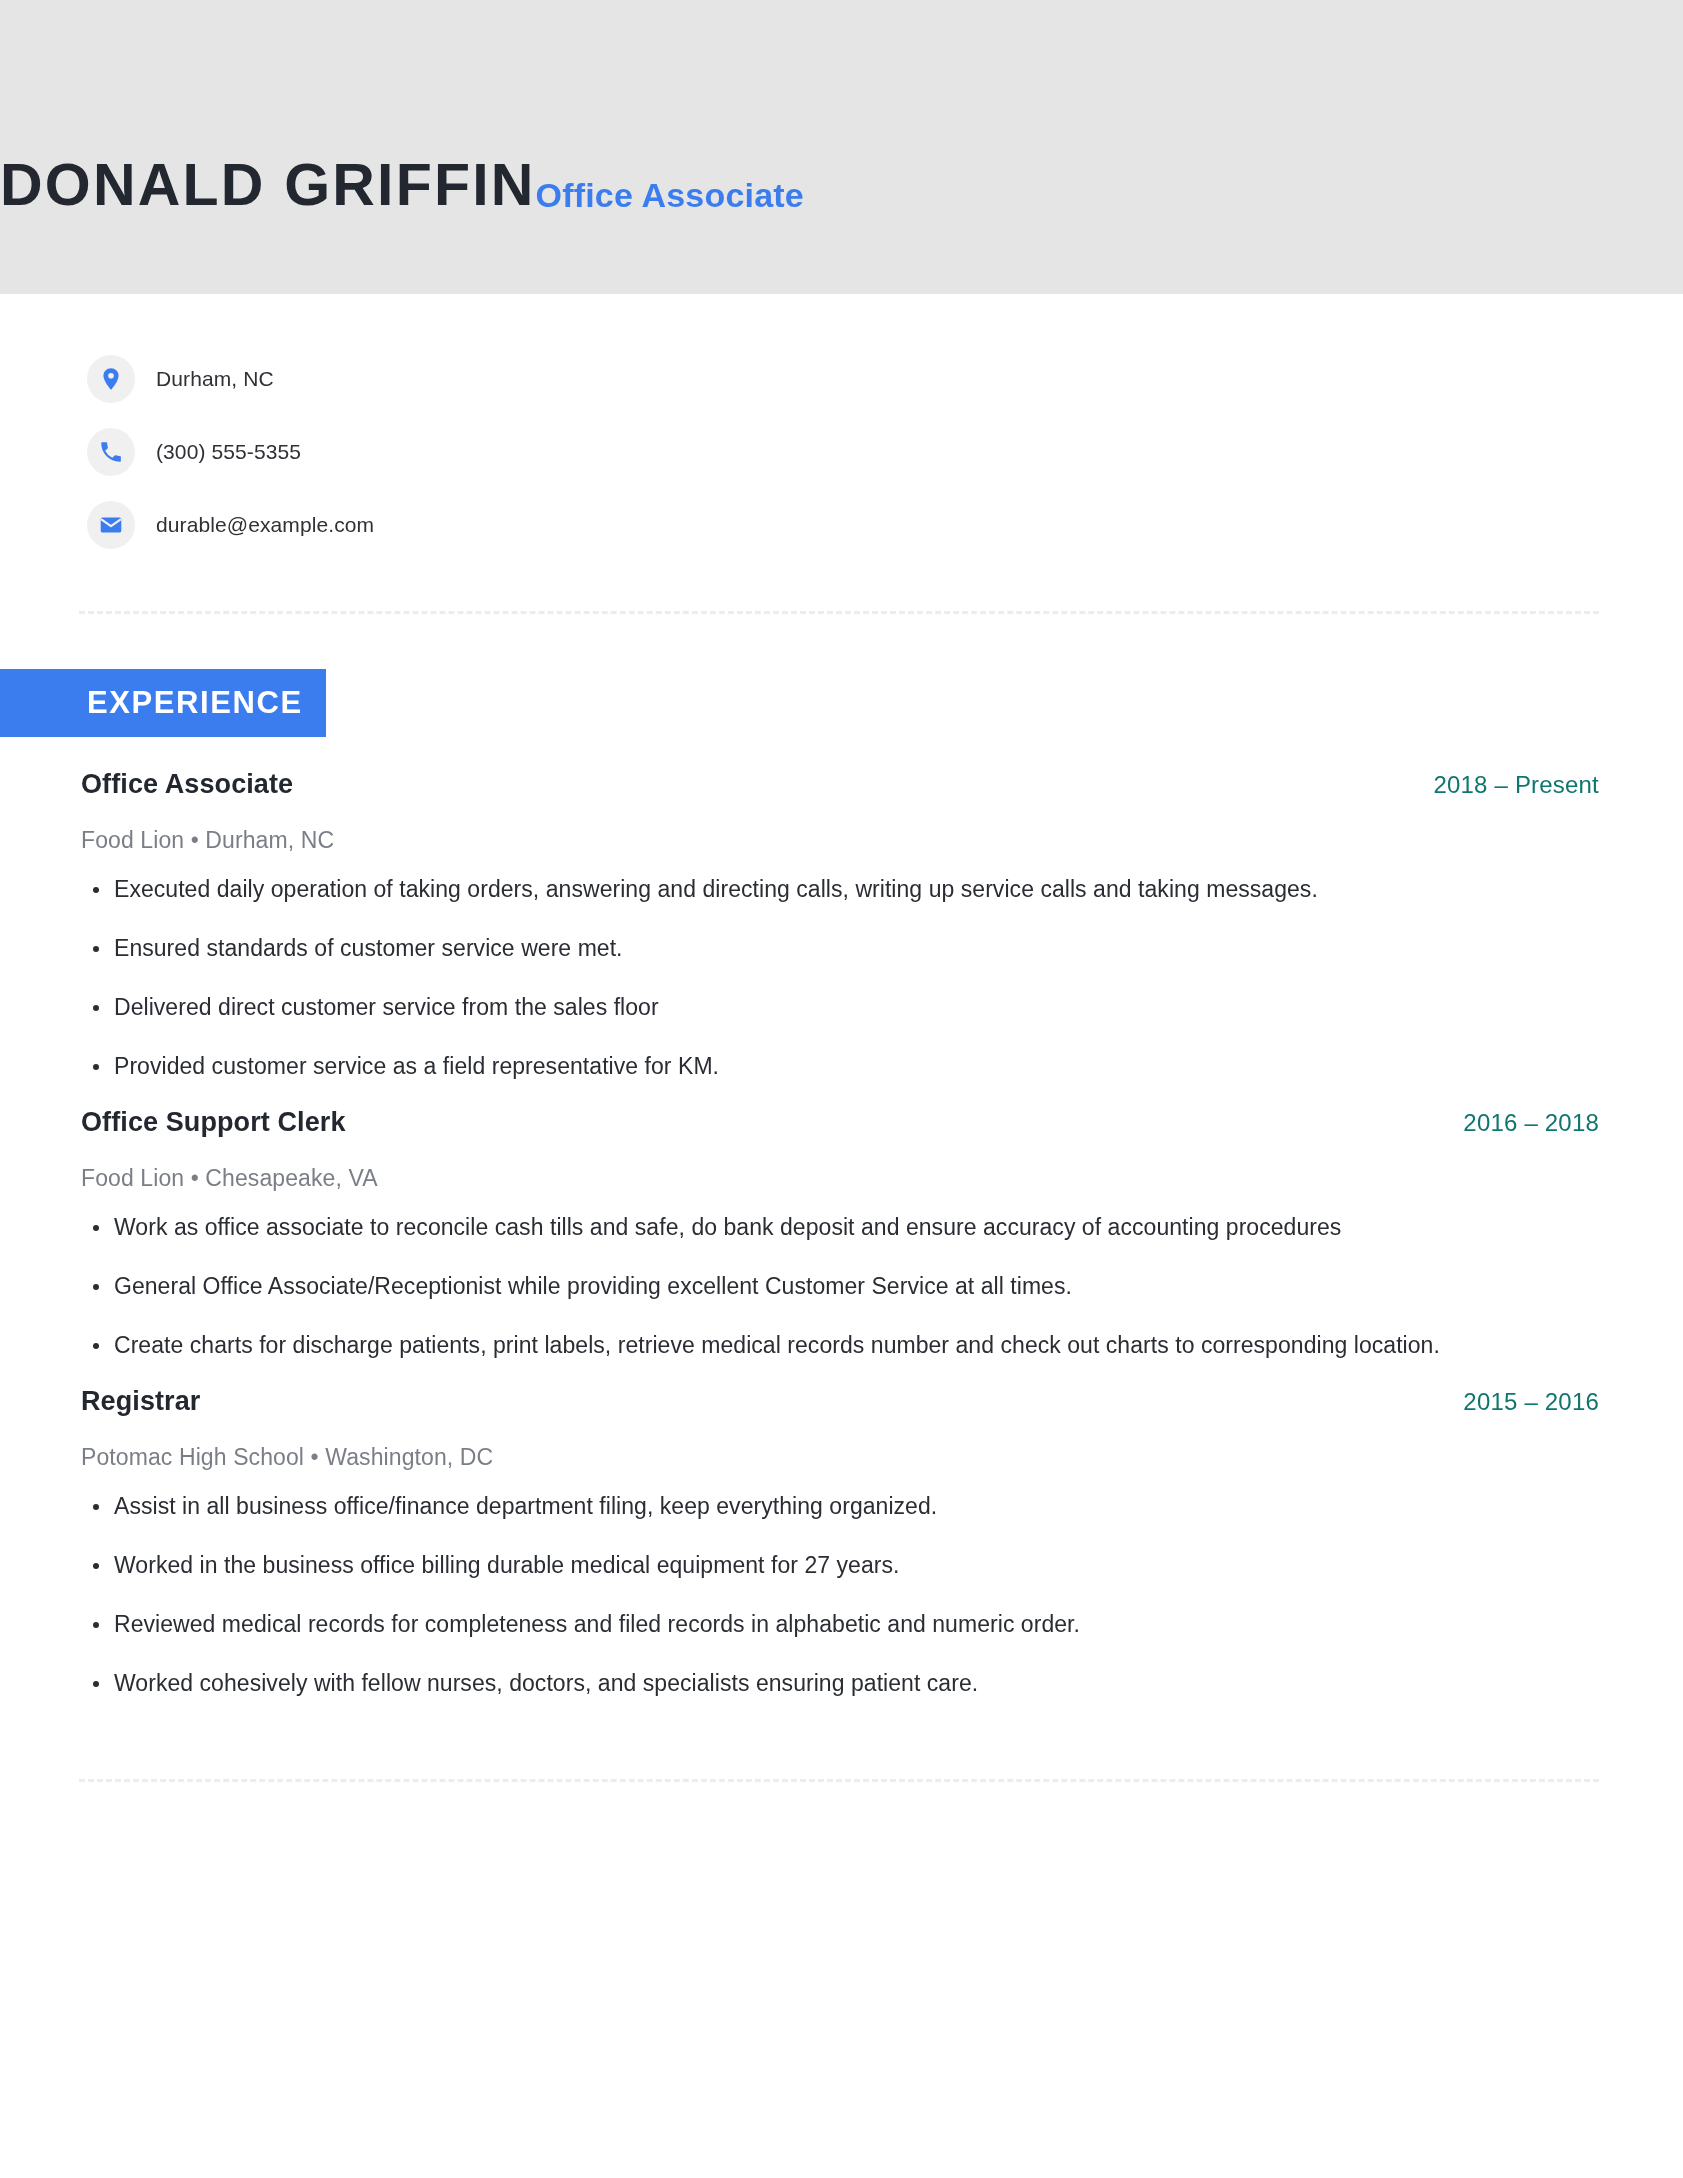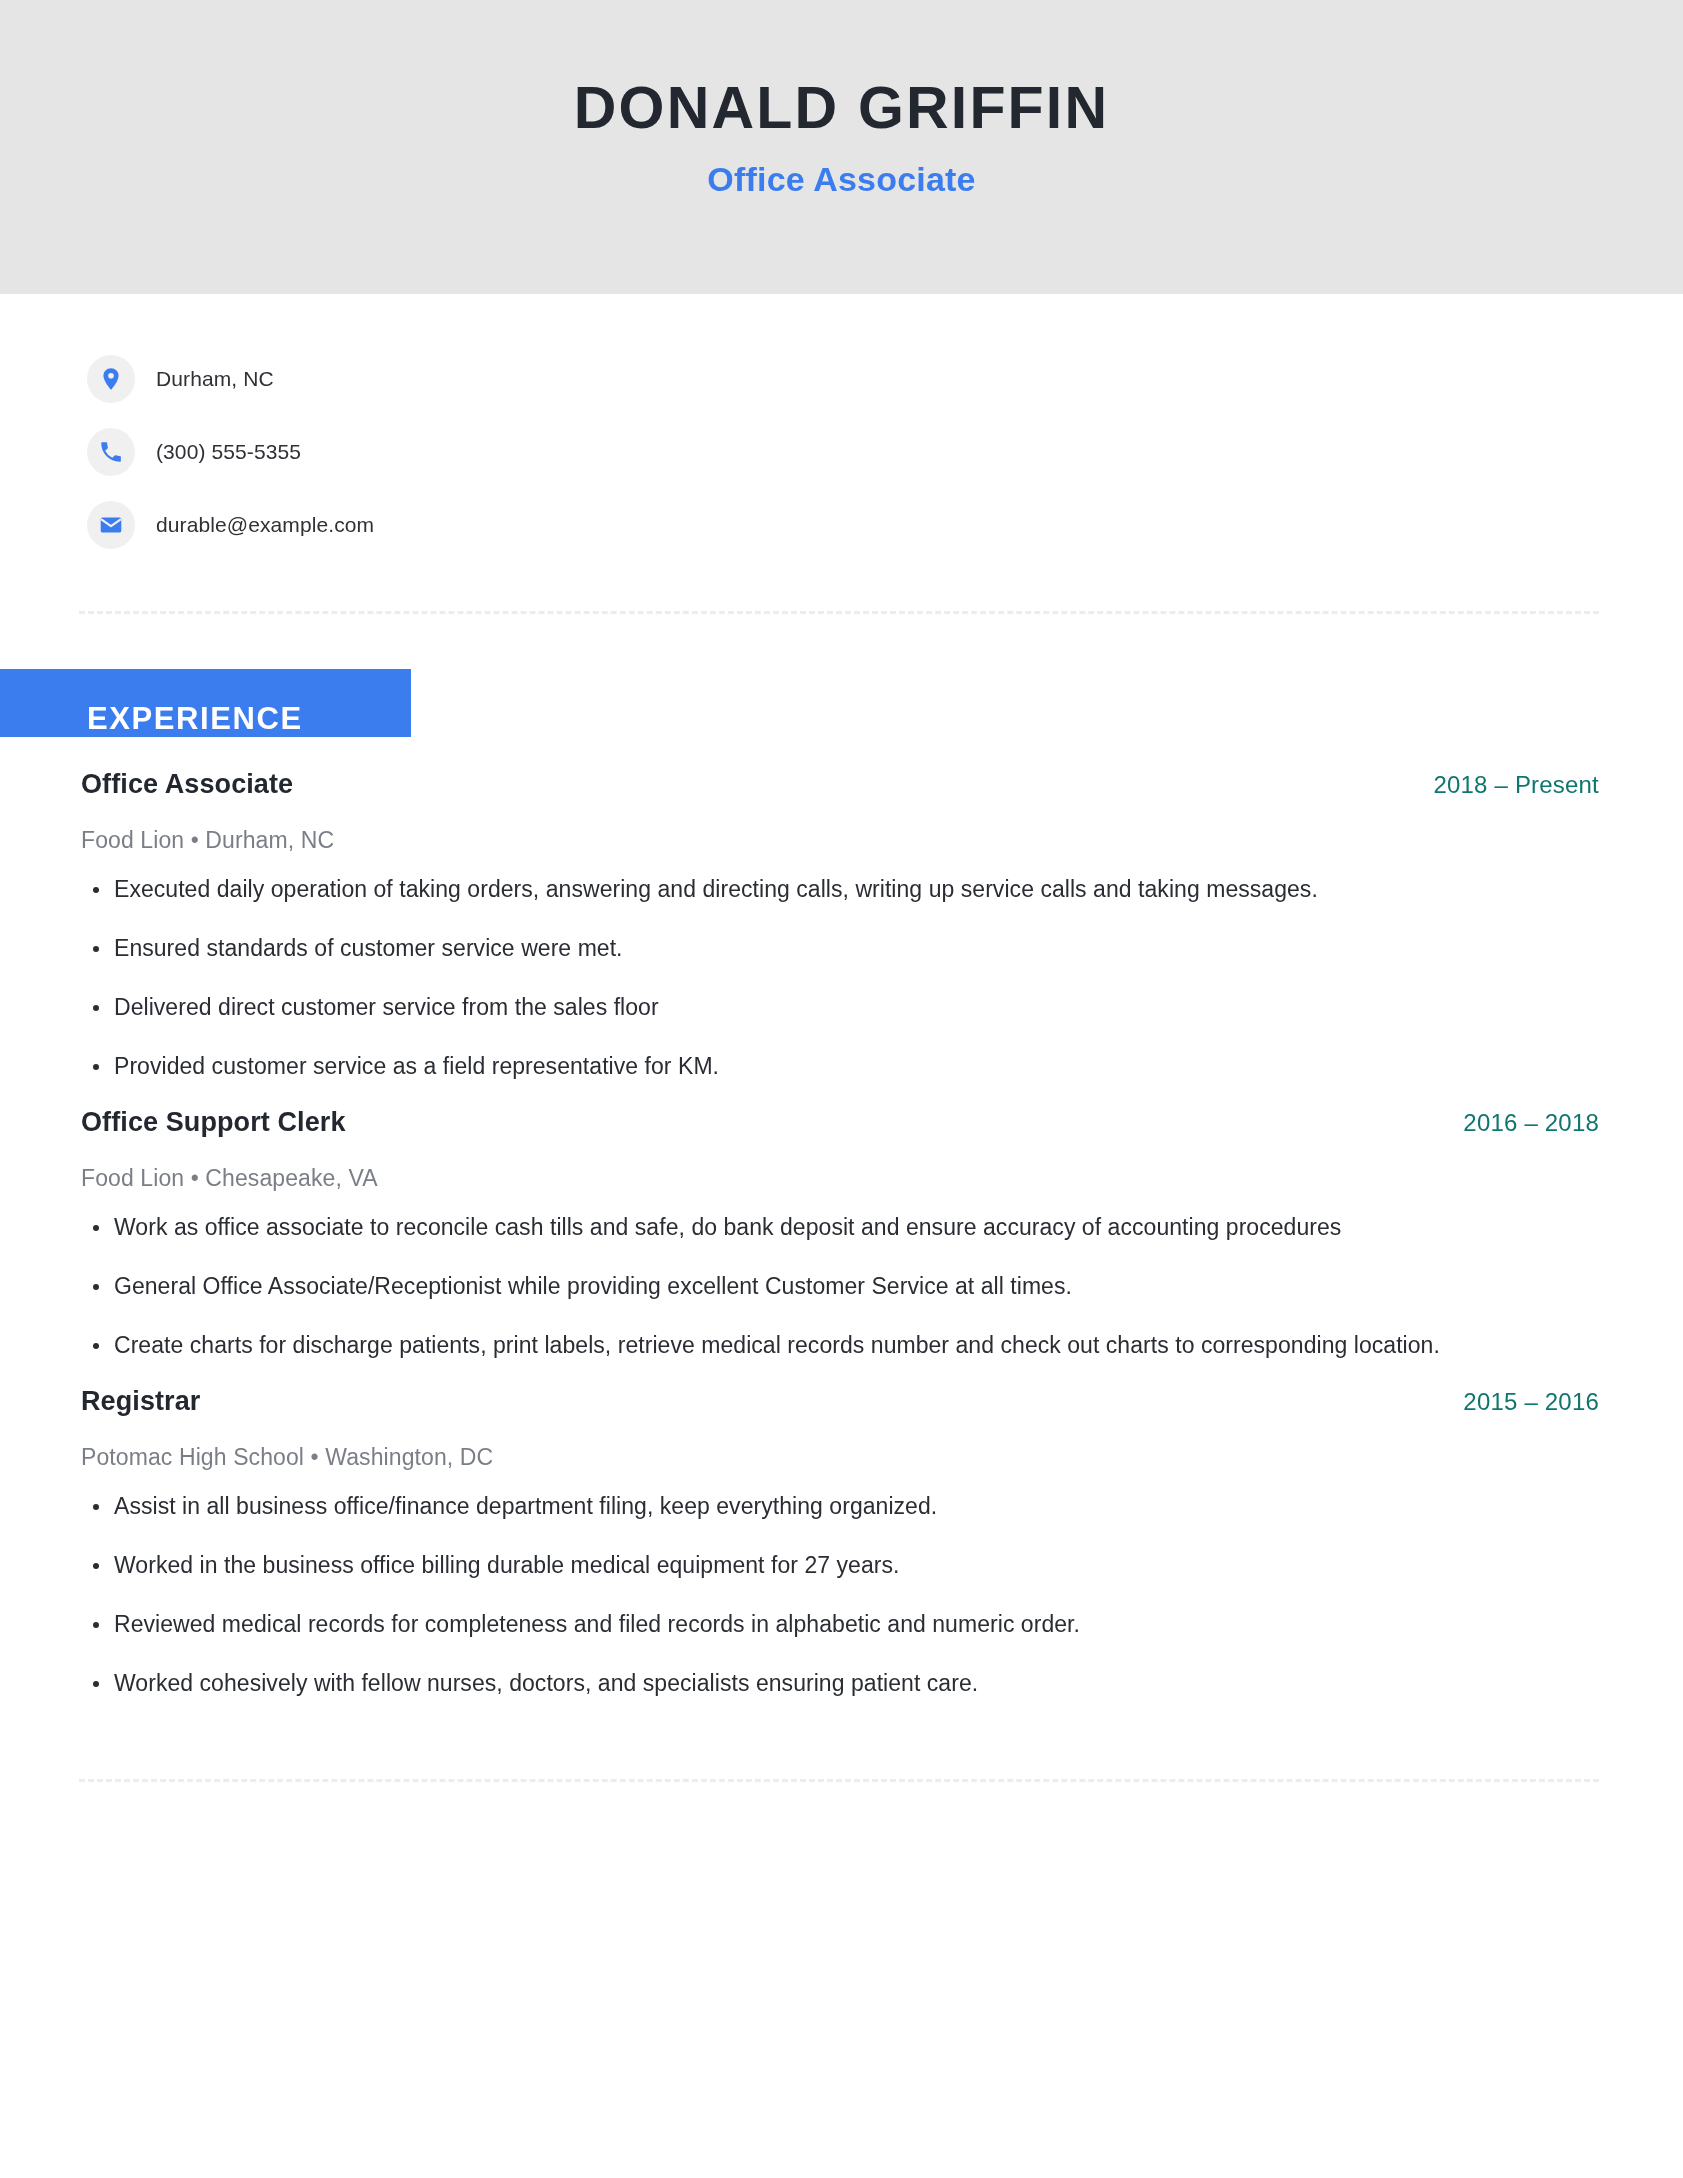--- a/index.html
+++ b/index.html
@@ -19,21 +19,21 @@
     background: #ffffff;
     overflow: hidden;
   }
 
   
   .header {
     width: 100%;
     height: 294px;
     background: #e5e5e5;
     display: flex;
-    flex-direction: column;
+    flex-direction: row;
     align-items: center;
     justify-content: flex-start;
     padding-top: 77px;
   }
 
   .full-name {
     font-size: 59px;
     font-weight: 700;
     letter-spacing: 2.2px;
     color: #23272f;
@@ -88,25 +88,25 @@
     height: 0;
     border-top: 3px dashed #ececec;
   }
 
   .divider-top { margin-top: 50px; }
   .divider-bottom { margin-top: 0; }
 
   
   .section-badge {
     margin-top: 55px;
-    width: 411px;
+    width: 326px;
     height: 68px;
     background: #3b7dee;
     display: flex;
-    align-items: flex-end;
+    align-items: center;
     padding-left: 87px;
   }
 
   .section-badge-label {
     color: #ffffff;
     font-size: 31px;
     font-weight: 700;
     letter-spacing: 1.6px;
   }
 

